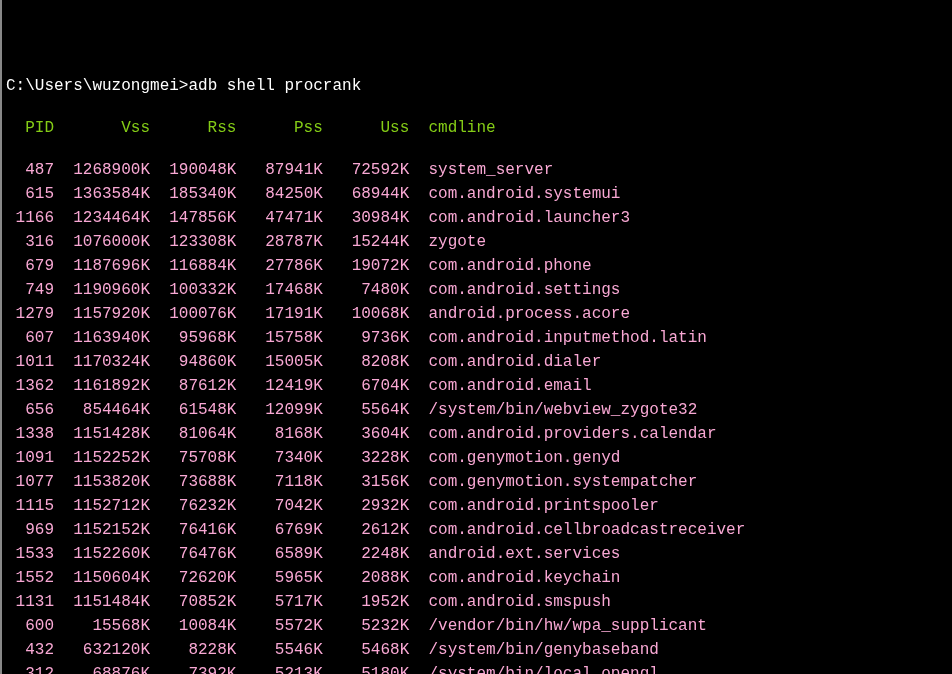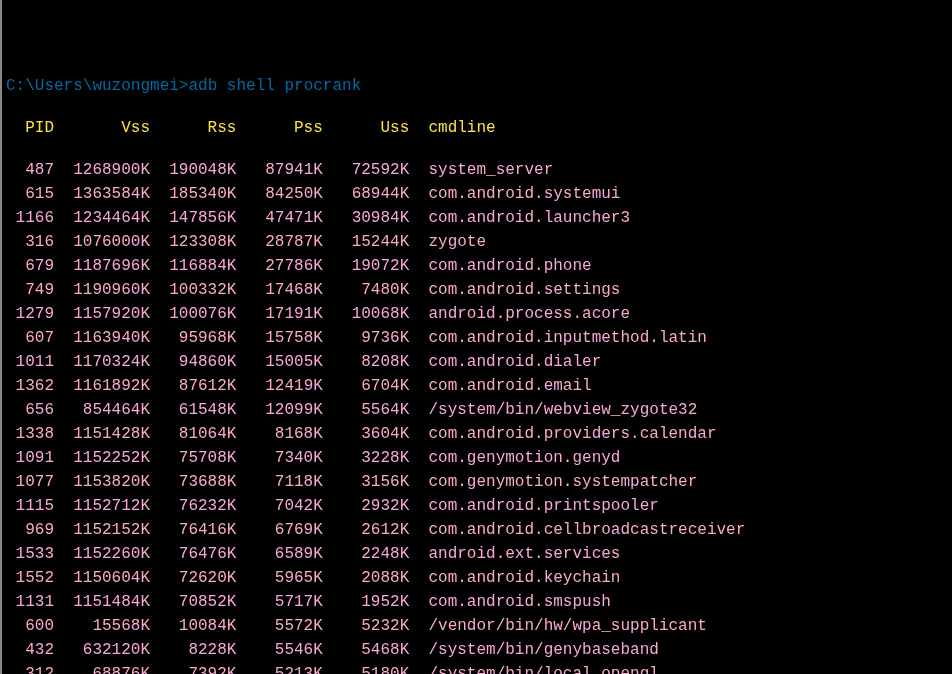--- a/index.html
+++ b/index.html
@@ -13,25 +13,25 @@
       font-size: 16px;
       color: #cccccc;
       padding: 2px 4px;
       white-space: pre;
       overflow: hidden;
       width: 952px;
       height: 674px;
       border-left: 2px solid #888;
     }
     .prompt-line {
-      color: #0369a1;
+      color: #ffffff;
       line-height: 1.5;
     }
     .header-row {
-      color: #fde047;
+      color: #84cc16;
       line-height: 1.5;
     }
     .data-row {
       color: #f9a8d4;
       line-height: 1.5;
     }
     .col-pid {
       display: inline-block;
       width: 5ch;
       text-align: right;

